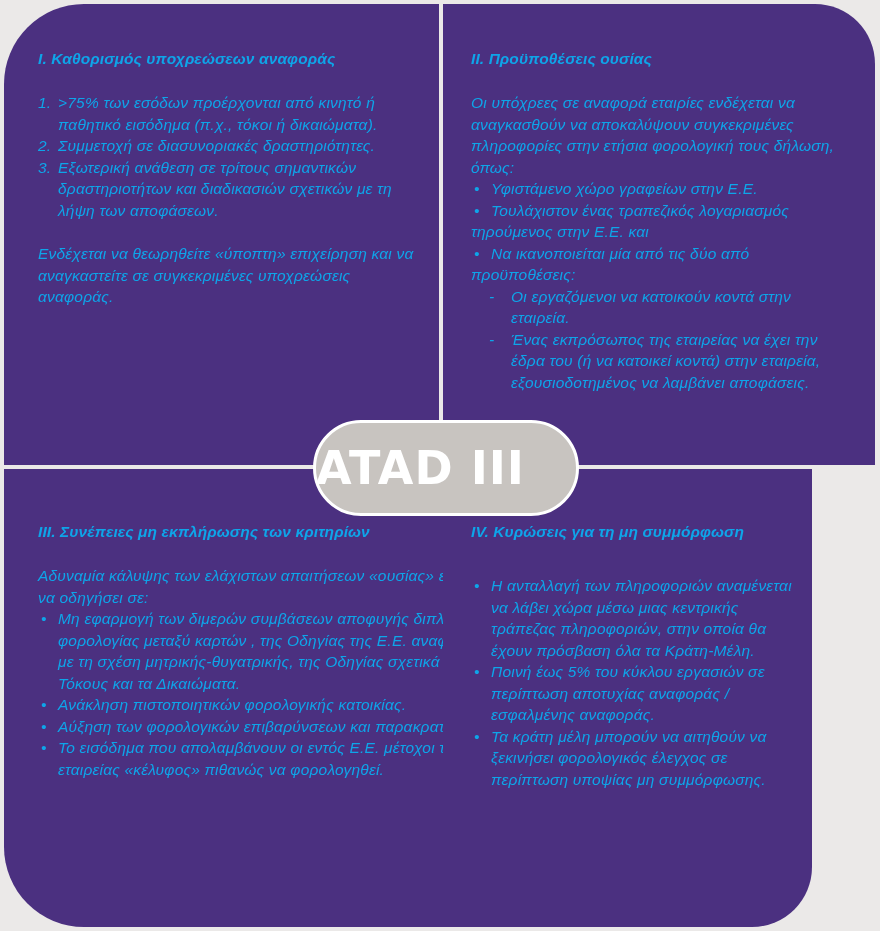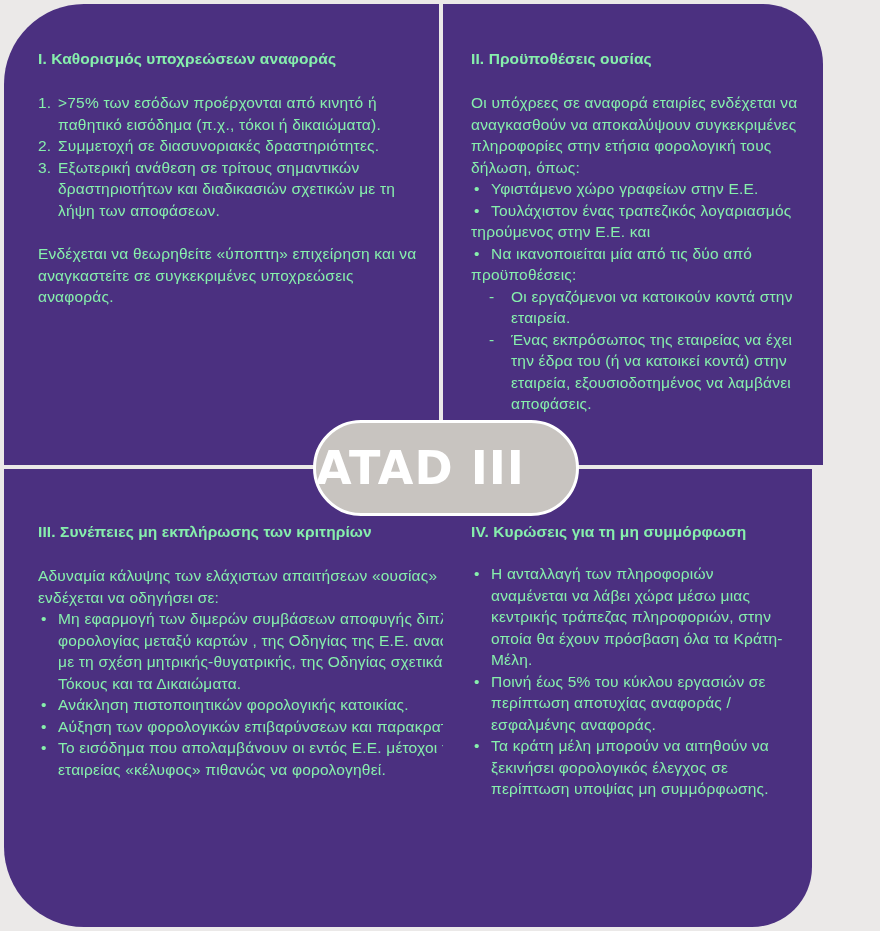--- a/index.html
+++ b/index.html
@@ -17,25 +17,26 @@
     .grid {
       position: absolute;
       left: 4px;
       top: 4px;
       width: 871px;
       height: 923px;
     }
     .panel {
       position: absolute;
       background: #4b3080;
-      color: #86efac;
+      color: #0ea5e9;
       box-sizing: border-box;
+      font-style: italic;
     }
     .p1 { left: 0; top: 0; width: 435px; height: 461px; border-top-left-radius: 80px; }
-    .p2 { left: 439px; top: 0; width: 380px; height: 461px; border-top-right-radius: 60px; }
+    .p2 { left: 439px; top: 0; width: 432px; height: 461px; border-top-right-radius: 60px; }
     .p3 { left: 0; top: 465px; width: 518px; height: 458px; border-bottom-left-radius: 80px; }
     .p4 { left: 439px; top: 465px; width: 369px; height: 458px; border-bottom-right-radius: 60px; }
 
     .panel h2 {
       margin: 0;
       font-size: 15.5px;
       font-weight: bold;
       line-height: 22px;
       letter-spacing: 0.1px;
     }
@@ -178,21 +179,21 @@
         <li>Ανάκληση πιστοποιητικών φορολογικής κατοικίας.</li>
         <li>Αύξηση των φορολογικών επιβαρύνσεων και παρακρατήσεων.</li>
         <li>Το εισόδημα που απολαμβάνουν οι εντός Ε.Ε. μέτοχοι της εταιρείας «κέλυφος» πιθανώς να φορολογηθεί.</li>
       </ul>
     </div>
   </section>
 
   <section class="panel p4">
     <div class="content">
       <h2>IV. Κυρώσεις για τη μη συμμόρφωση</h2>
-      <ul class="bullets" style="margin-top:20px">
+      <ul class="bullets" style="margin-top:32px">
         <li>Η ανταλλαγή των πληροφοριών αναμένεται να λάβει χώρα μέσω μιας κεντρικής τράπεζας πληροφοριών, στην οποία θα έχουν πρόσβαση όλα τα Κράτη-Μέλη.</li>
         <li>Ποινή έως 5% του κύκλου εργασιών σε περίπτωση αποτυχίας αναφοράς / εσφαλμένης αναφοράς.</li>
         <li>Τα κράτη μέλη μπορούν να αιτηθούν να ξεκινήσει φορολογικός έλεγχος σε περίπτωση υποψίας μη συμμόρφωσης.</li>
       </ul>
     </div>
   </section>
 
   <div class="pill">
     <span>ATAD III</span>
   </div>

